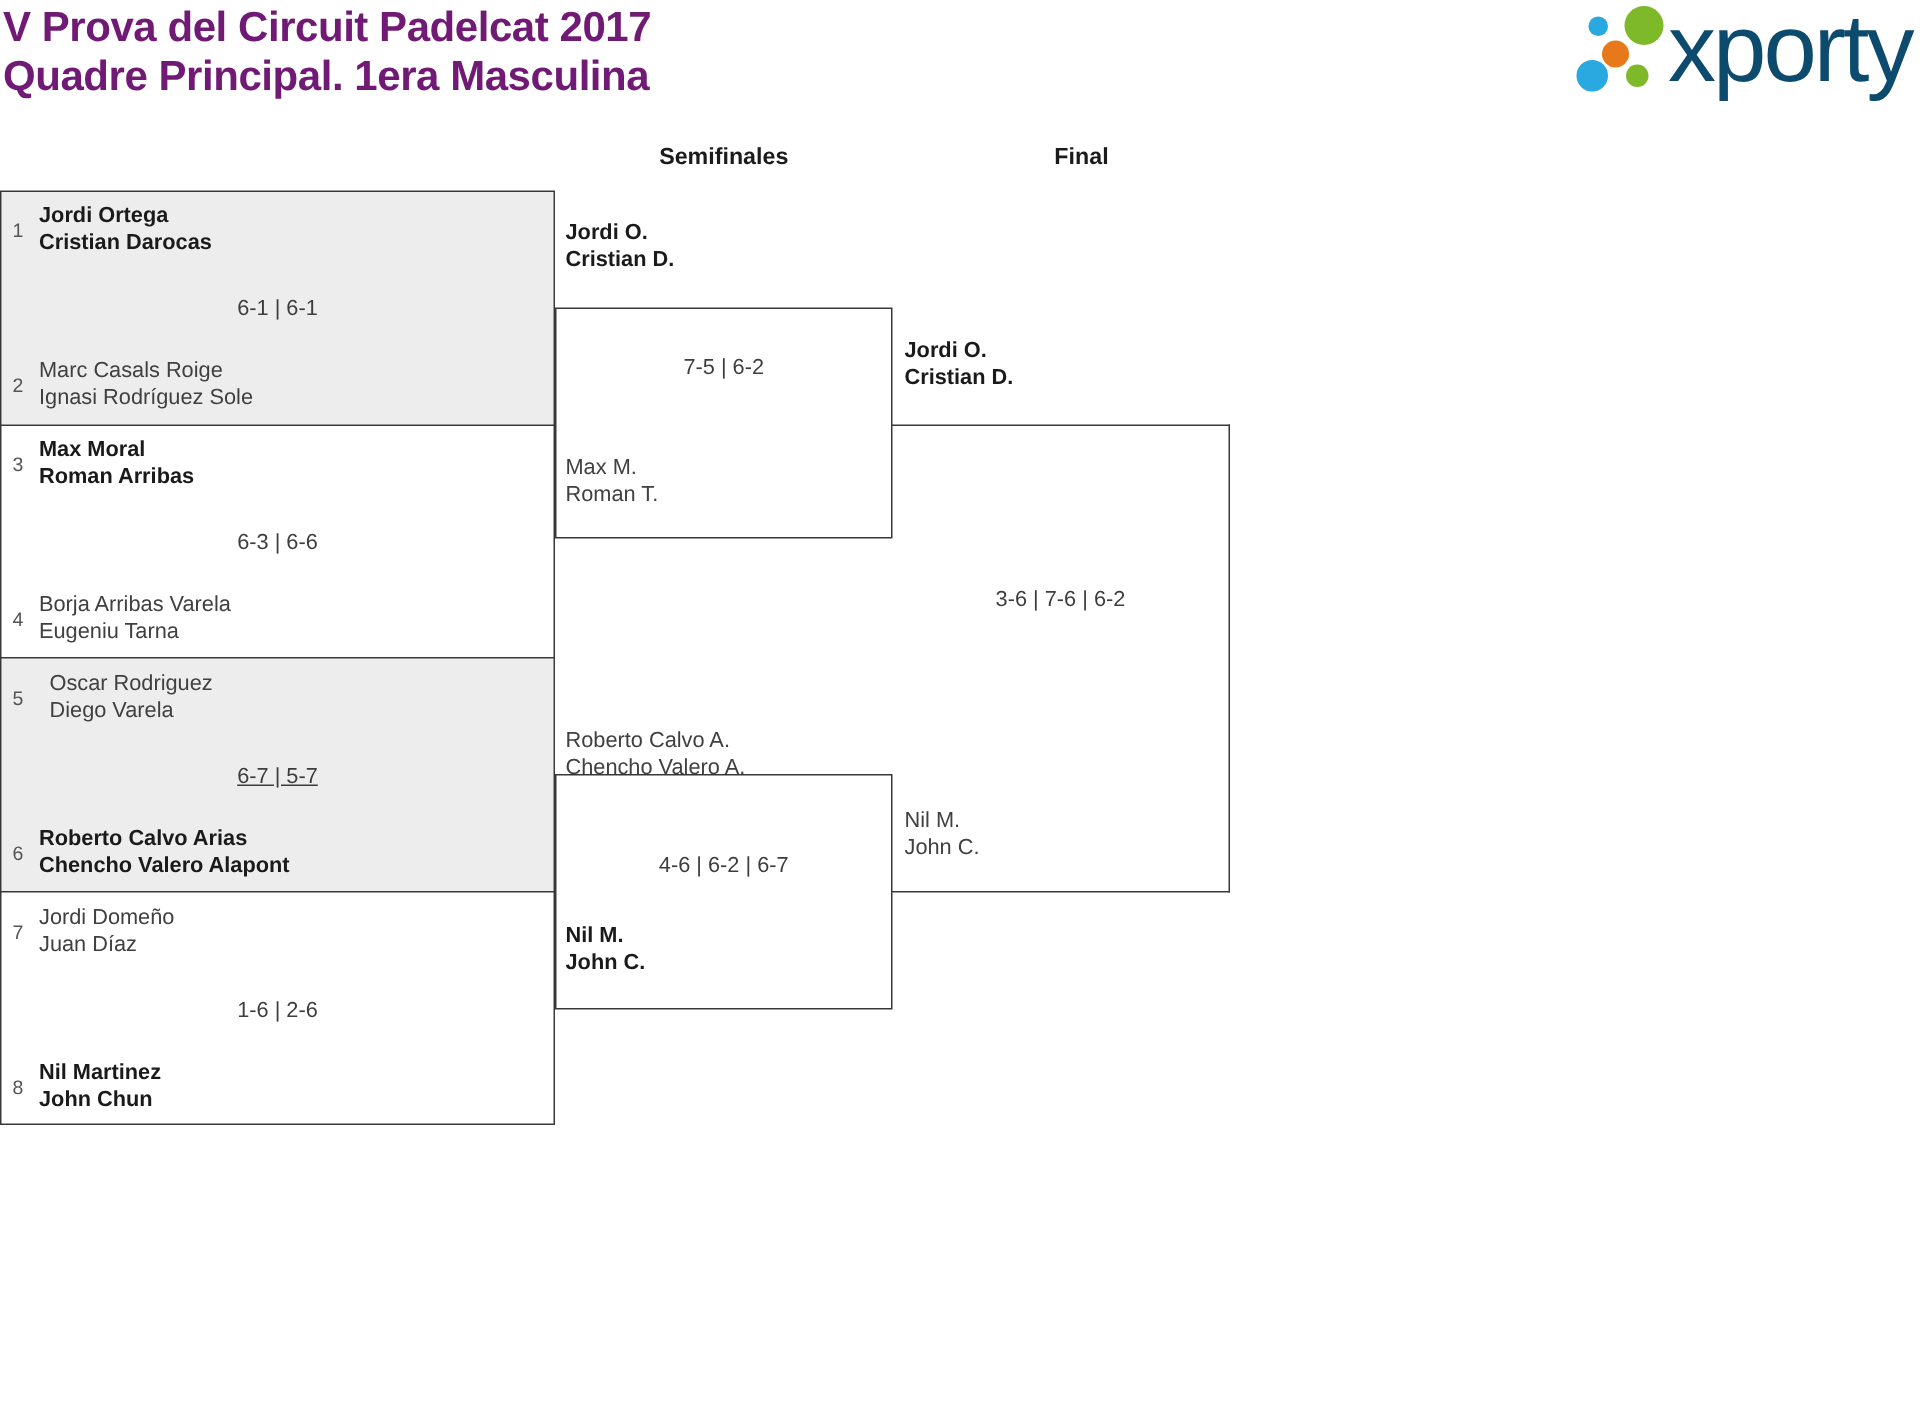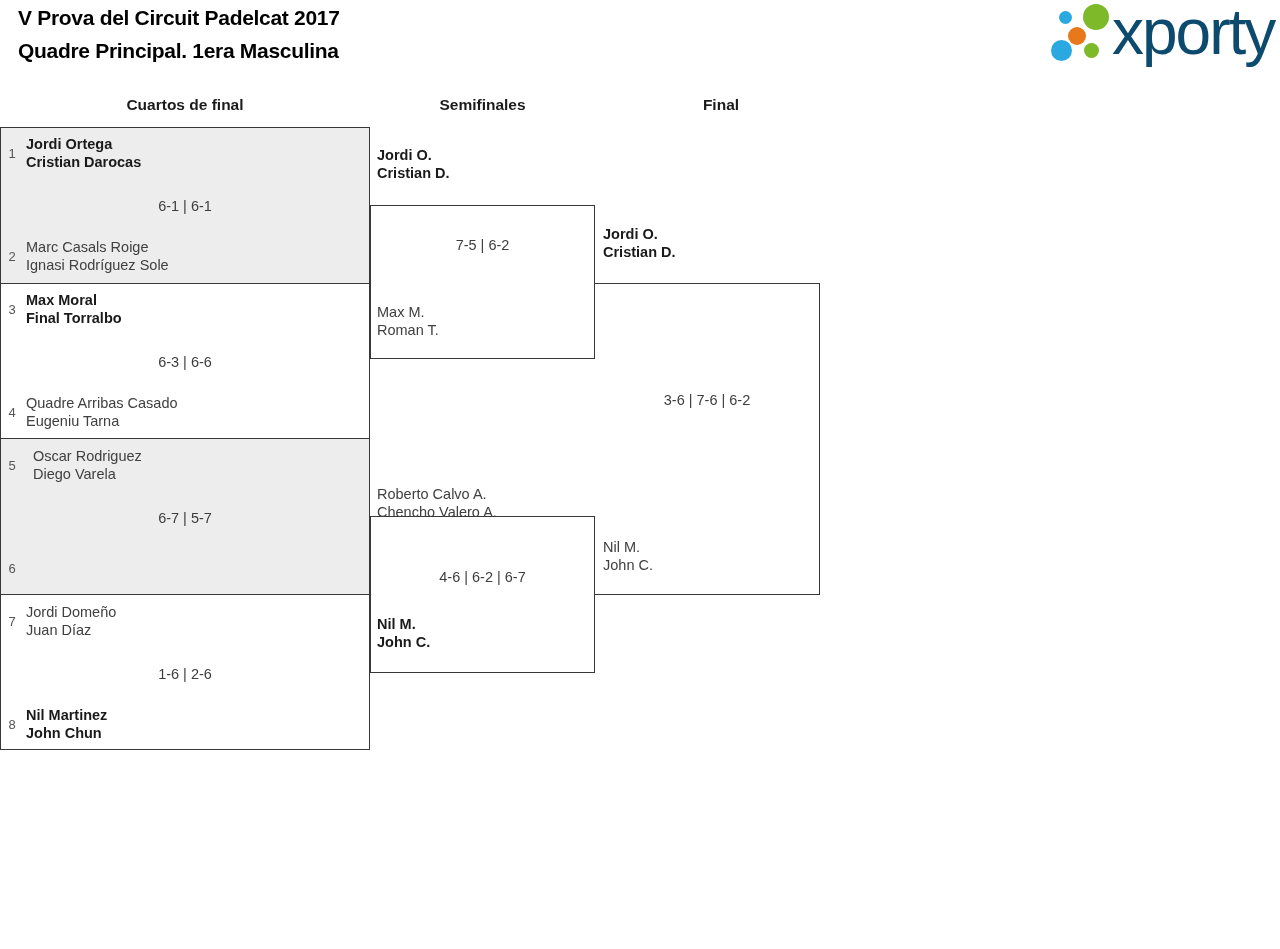--- a/index.html
+++ b/index.html
@@ -1,21 +1,21 @@
 <!DOCTYPE html>
 <html><head>
 <meta charset="utf-8">
 <style>
   html,body{margin:0;padding:0;background:#fff;}
   #app{
     position:relative;width:1280px;height:949px;background:#ffffff;overflow:hidden;
     font-family:"Liberation Sans", sans-serif;color:#1b1b1b;
   }
   .abs{position:absolute;}
-  .title-line{font-size:21px;font-weight:bold;line-height:33px;letter-spacing:-0.3px;color:#000000;white-space:nowrap;margin-left:16px;}
+  .title-line{font-size:28px;font-weight:bold;line-height:33px;letter-spacing:-0.3px;color:#701a75;white-space:nowrap;}
   .round-header{font-size:15.5px;font-weight:bold;color:#1b1b1b;text-align:center;white-space:nowrap;}
   .stripe{background:#ededed;}
   .outline-box{border:1px solid #383838;box-sizing:border-box;background:transparent;}
   .noleft{border-left:none;}
   .sep{height:1px;background:#383838;}
   .team{font-size:14.5px;line-height:17.5px;color:#404040;white-space:nowrap;}
   .team.w{font-weight:bold;color:#1a1a1a;}
   .seed{font-size:13px;color:#555;width:24px;text-align:center;line-height:35px;height:35px;}
   .score{font-size:14.5px;color:#3d3d3d;text-align:center;white-space:nowrap;}
   .dot{border-radius:50%;}
@@ -33,21 +33,20 @@
 
   <div>
     <div class="abs dot" style="left:1059px;top:11px;width:13px;height:13px;background:#2aa9e0;"></div>
     <div class="abs dot" style="left:1083px;top:4px;width:26px;height:26px;background:#7db928;"></div>
     <div class="abs dot" style="left:1068px;top:27px;width:18px;height:18px;background:#e8791a;"></div>
     <div class="abs dot" style="left:1051px;top:40px;width:21px;height:21px;background:#2aa9e0;"></div>
     <div class="abs dot" style="left:1084px;top:43px;width:15px;height:15px;background:#7db928;"></div>
     <div class="abs logo-word" style="left:1112px;top:2px;">xporty</div>
   </div>
 
-  <div class="abs round-header" style="left:0;top:96px;width:370px;">Cuartos de final</div>
   <div class="abs round-header" style="left:370px;top:96px;width:225px;">Semifinales</div>
   <div class="abs round-header" style="left:608px;top:96px;width:226px;">Final</div>
 
   <div class="abs stripe" style="left:1px;top:128px;width:368px;height:155px;"></div>
   <div class="abs stripe" style="left:1px;top:439px;width:368px;height:155px;"></div>
   <div class="abs outline-box" style="left:0;top:127px;width:370px;height:623px;"></div>
   <div class="abs sep" style="left:0;top:283px;width:370px;"></div>
   <div class="abs sep" style="left:0;top:438px;width:370px;"></div>
   <div class="abs sep" style="left:0;top:594px;width:370px;"></div>
 
@@ -63,36 +62,40 @@
   <div class="abs score" style="left:0;top:198px;width:370px;">6-1 | 6-1</div>
   <div class="abs seed" style="left:0;top:239px;">2</div>
   <div class="abs team" style="left:26px;top:239px;">
     <div>Marc Casals Roige</div>
     <div>Ignasi Rodríguez Sole</div>
   </div>
 
   <div class="abs seed" style="left:0;top:292px;">3</div>
   <div class="abs team w" style="left:26px;top:292px;">
     <div>Max Moral</div>
-    <div>Final Torralbo</div>
+    <div>Roman Arribas</div>
   </div>
   <div class="abs score" style="left:0;top:354px;width:370px;">6-3 | 6-6</div>
   <div class="abs seed" style="left:0;top:395px;">4</div>
   <div class="abs team" style="left:26px;top:395px;">
-    <div>Quadre Arribas Casado</div>
+    <div>Borja Arribas Varela</div>
     <div>Eugeniu Tarna</div>
   </div>
 
   <div class="abs seed" style="left:0;top:448px;">5</div>
   <div class="abs team" style="left:33px;top:448px;">
     <div>Oscar Rodriguez</div>
     <div>Diego Varela</div>
   </div>
-  <div class="abs score" style="left:0;top:510px;width:370px;">6-7 | 5-7</div>
+  <div class="abs score" style="left:0;top:510px;width:370px;text-decoration:underline;">6-7 | 5-7</div>
   <div class="abs seed" style="left:0;top:551px;">6</div>
+  <div class="abs team w" style="left:26px;top:551px;">
+    <div>Roberto Calvo Arias</div>
+    <div>Chencho Valero Alapont</div>
+  </div>
 
   <div class="abs seed" style="left:0;top:604px;">7</div>
   <div class="abs team" style="left:26px;top:604px;">
     <div>Jordi Domeño</div>
     <div>Juan Díaz</div>
   </div>
   <div class="abs score" style="left:0;top:666px;width:370px;">1-6 | 2-6</div>
   <div class="abs seed" style="left:0;top:707px;">8</div>
   <div class="abs team w" style="left:26px;top:707px;">
     <div>Nil Martinez</div>

